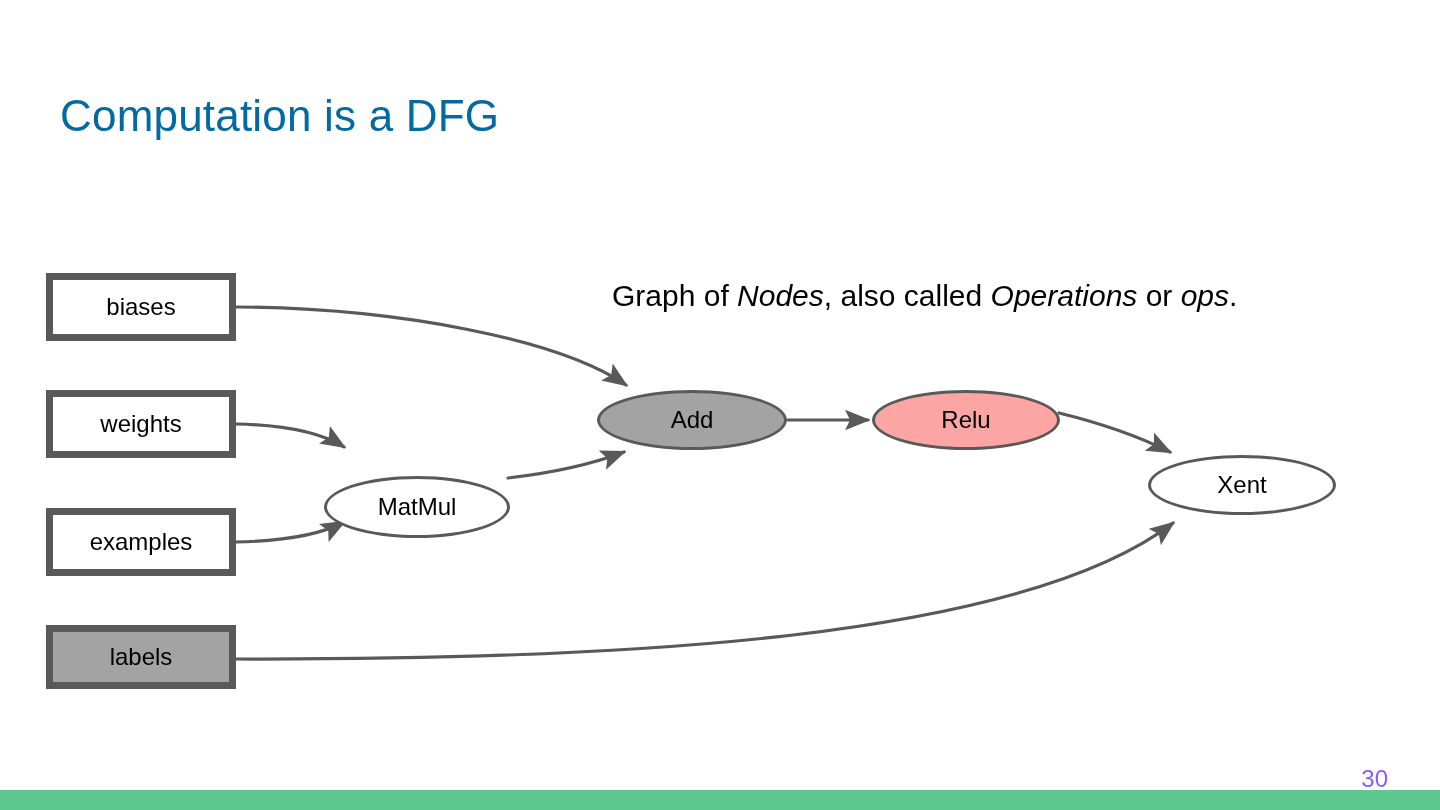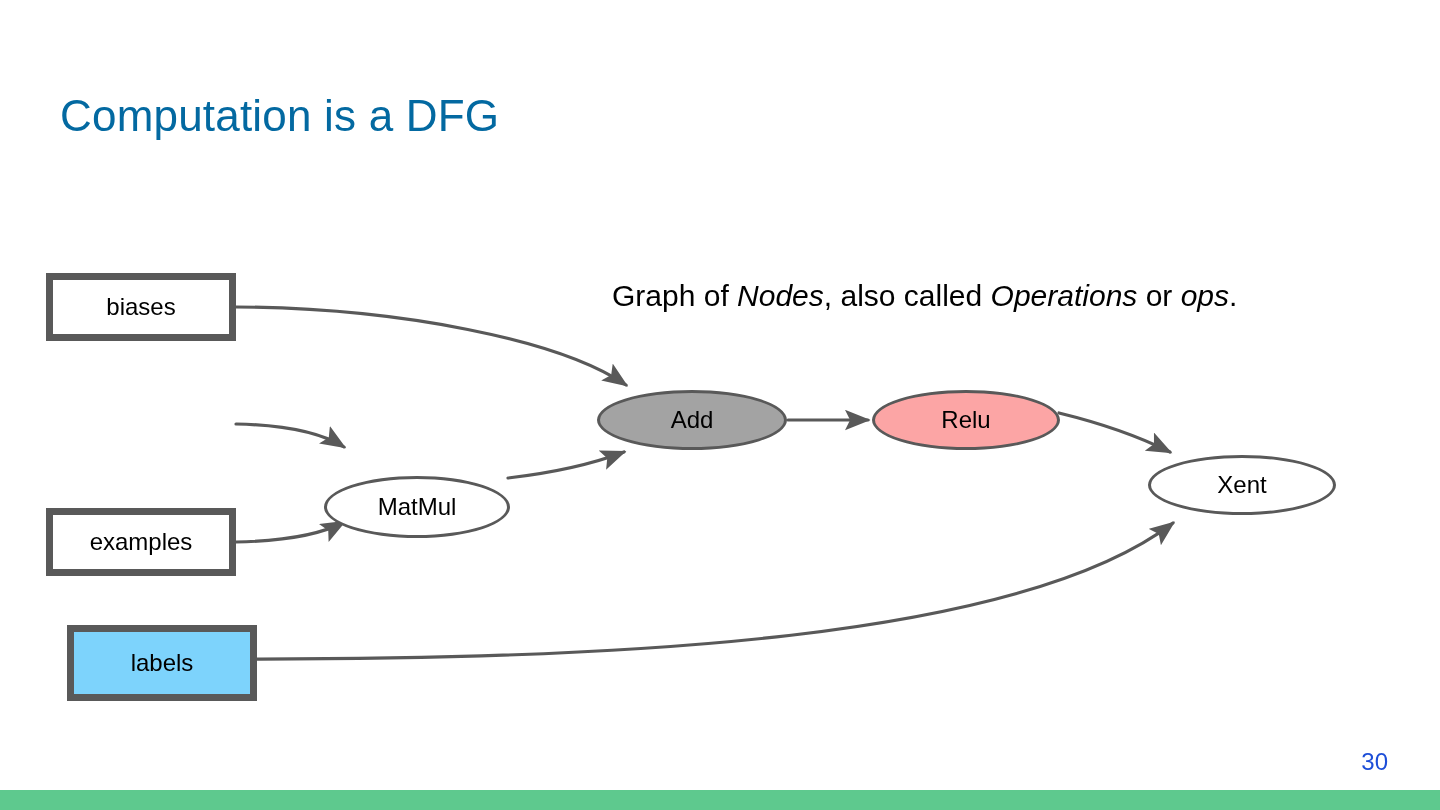--- a/index.html
+++ b/index.html
@@ -73,23 +73,23 @@
     justify-content: center;
   }
   .node-ellipse span {
     font-size: 24px;
     color: #000000;
     line-height: 1;
   }
   .page-number {
     position: absolute;
     right: 52px;
-    top: 747px;
+    top: 764px;
     font-size: 24px;
-    color: #1d4ed8;
+    color: #8b5cf6;
     line-height: 30px;
   }
   .footer-bar {
     position: absolute;
     left: 0;
     bottom: 0;
     width: 1440px;
     height: 20px;
   }
 </style>
@@ -117,24 +117,27 @@
         <path d="M 508 478 C 560 472 595 463 624 452" marker-end="url(#arrowhead)"></path>
         <path d="M 788 420 L 868 420" marker-end="url(#arrowhead)"></path>
         <path d="M 1059 413 C 1100 423 1140 437 1170 452" marker-end="url(#arrowhead)"></path>
         <path d="M 236 659 C 620 660 1020 640 1173 523" marker-end="url(#arrowhead)"></path>
       </g>
   </svg>
 
   <div class="node-box" style="left: 46px; top: 273px; width: 190px; height: 68px; border-color: rgb(89, 89, 89); background: rgb(255, 255, 255);">
     <span>biases</span>
   </div>
+  <div class="node-box" style="left: 46px; top: 390px; width: 190px; height: 68px; border-color: rgb(89, 89, 89); background: rgb(255, 255, 255);">
+    <span>weights</span>
+  </div>
   <div class="node-box" style="left: 46px; top: 508px; width: 190px; height: 68px; border-color: rgb(89, 89, 89); background: rgb(255, 255, 255);">
     <span>examples</span>
   </div>
-  <div class="node-box" style="left: 46px; top: 625px; width: 190px; height: 76px; border-color: rgb(89, 89, 89); background: #7dd3fc; margin-left: 21px;">
+  <div class="node-box" style="left: 46px; top: 625px; width: 190px; height: 64px; border-color: rgb(89, 89, 89); background: #a3a3a3;">
     <span>labels</span>
   </div>
 
   <div class="node-ellipse" style="left: 324px; top: 476px; width: 186px; height: 62px; border-color: rgb(89, 89, 89); background: rgb(255, 255, 255);">
     <span>MatMul</span>
   </div>
   <div class="node-ellipse" style="left: 597px; top: 390px; width: 190px; height: 60px; border-color: rgb(89, 89, 89); background: #a3a3a3;">
     <span>Add</span>
   </div>
   <div class="node-ellipse" style="left: 872px; top: 390px; width: 188px; height: 60px; border-color: rgb(89, 89, 89); background: #fca5a5;">

